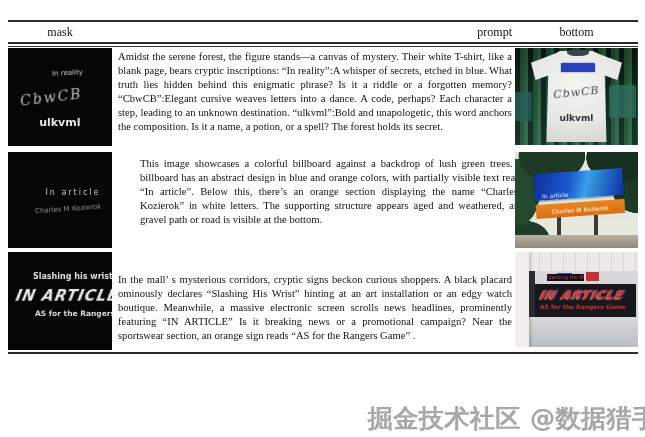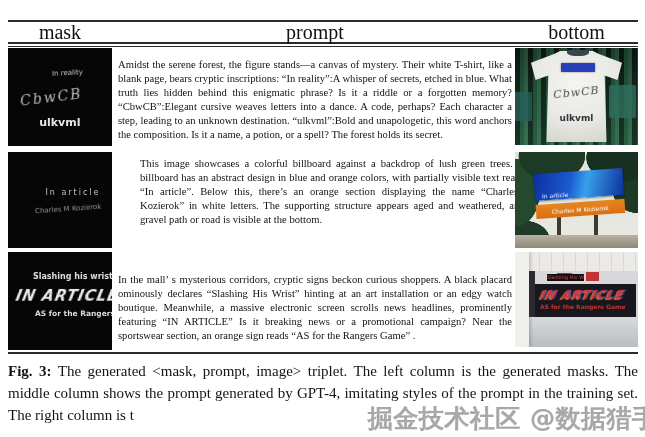--- a/index.html
+++ b/index.html
@@ -14,23 +14,23 @@
   }
   .abs { position: absolute; }
 
   
   .rule-top   { left: 8px; top: 20px;  width: 630px; height: 2px; background: #2b2b2b; }
   .rule-mid   { left: 8px; top: 42px;  width: 630px; height: 5px;
                 border-top: 2px solid #2b2b2b; border-bottom: 1px solid #2b2b2b; }
   .rule-bot   { left: 8px; top: 352px; width: 630px; height: 2px; background: #2b2b2b; }
 
   
-  .col-head { top: 23px; height: 18px; font-size: 20px; color: #111; text-align: center; line-height: 18px; }
+  .col-head { top: 23px; height: 18px; font-size: 12px; color: #111; text-align: center; line-height: 18px; }
   .head-mask   { left: 8px;   width: 104px; }
-  .head-prompt { left: 118px; width: 394px; }
+  .head-prompt { left: 118px; width: 394px; text-align: right; }
   .head-image  { left: 515px; width: 123px; }
 
   
   .mask-cell { left: 8px; width: 104px; background: #060606; overflow: hidden;
                font-family: "DejaVu Sans", sans-serif; }
   .mask-1 { top: 48px;  height: 98px; }
   .mask-2 { top: 152px; height: 96px; }
   .mask-3 { top: 252px; height: 98px; }
   .mask-cell span { position: absolute; white-space: nowrap; }
 
@@ -43,21 +43,21 @@
   .m2-b { top: 55%; left: 26%; font-size: 7px;  color: #8f8f8f; transform: rotate(-4deg); filter: blur(.6px); }
 
   .m3-a { top: 20%; left: 24%; font-size: 8px;  color: #dedede; font-weight: bold; filter: blur(.3px); }
   .m3-b { top: 36%; left: 8%;  font-size: 15px; color: #e8e8e8; font-weight: bold; font-style: italic;
           letter-spacing: 1px; transform: skewX(-12deg); filter: blur(.3px); }
   .m3-c { top: 58%; left: 26%; font-size: 7.5px; color: #dcdcdc; font-weight: bold; filter: blur(.3px); }
 
   
   .prompt-cell { left: 118px; width: 394px; font-size: 10.6px; line-height: 13.9px;
                  color: #111; text-align: justify; }
-  .prompt-1 { top: 58px; }
+  .prompt-1 { top: 50px; }
   .prompt-2 { top: 157px; margin-left: 22px; }
   .prompt-3 { top: 273px; }
 
   
   .img-cell { left: 515px; width: 123px; overflow: hidden; }
   .img-1 { top: 48px;  height: 97px; }
   .img-2 { top: 152px; height: 96px; }
   .img-3 { top: 252px; height: 95px; }
 
   
@@ -202,17 +202,16 @@
     <div class="abs sign-red"></div>
     <div class="abs placard">Slashing His Wrist</div>
     <div class="abs screen">
       <div class="screen-main">IN ARTICLE</div>
       <div class="screen-sub">AS for the Rangers Game</div>
     </div>
     <div class="abs pillar"></div>
     <div class="abs dark-strip"></div>
   </div>
 
-  <p class="abs caption"><span class="cap-label">Fig. 3:</span> <span>The generated &lt;mask, prompt, image&gt; triplet. The left column is the generated masks. The middle column shows the prompt generated by GPT-4, imitating styles of the prompt in the training set. The right column is t</span></p>
 
   <div class="abs watermark">掘金技术社区 @数据猎手小K</div>
 
 </div>
 
 </body></html>

